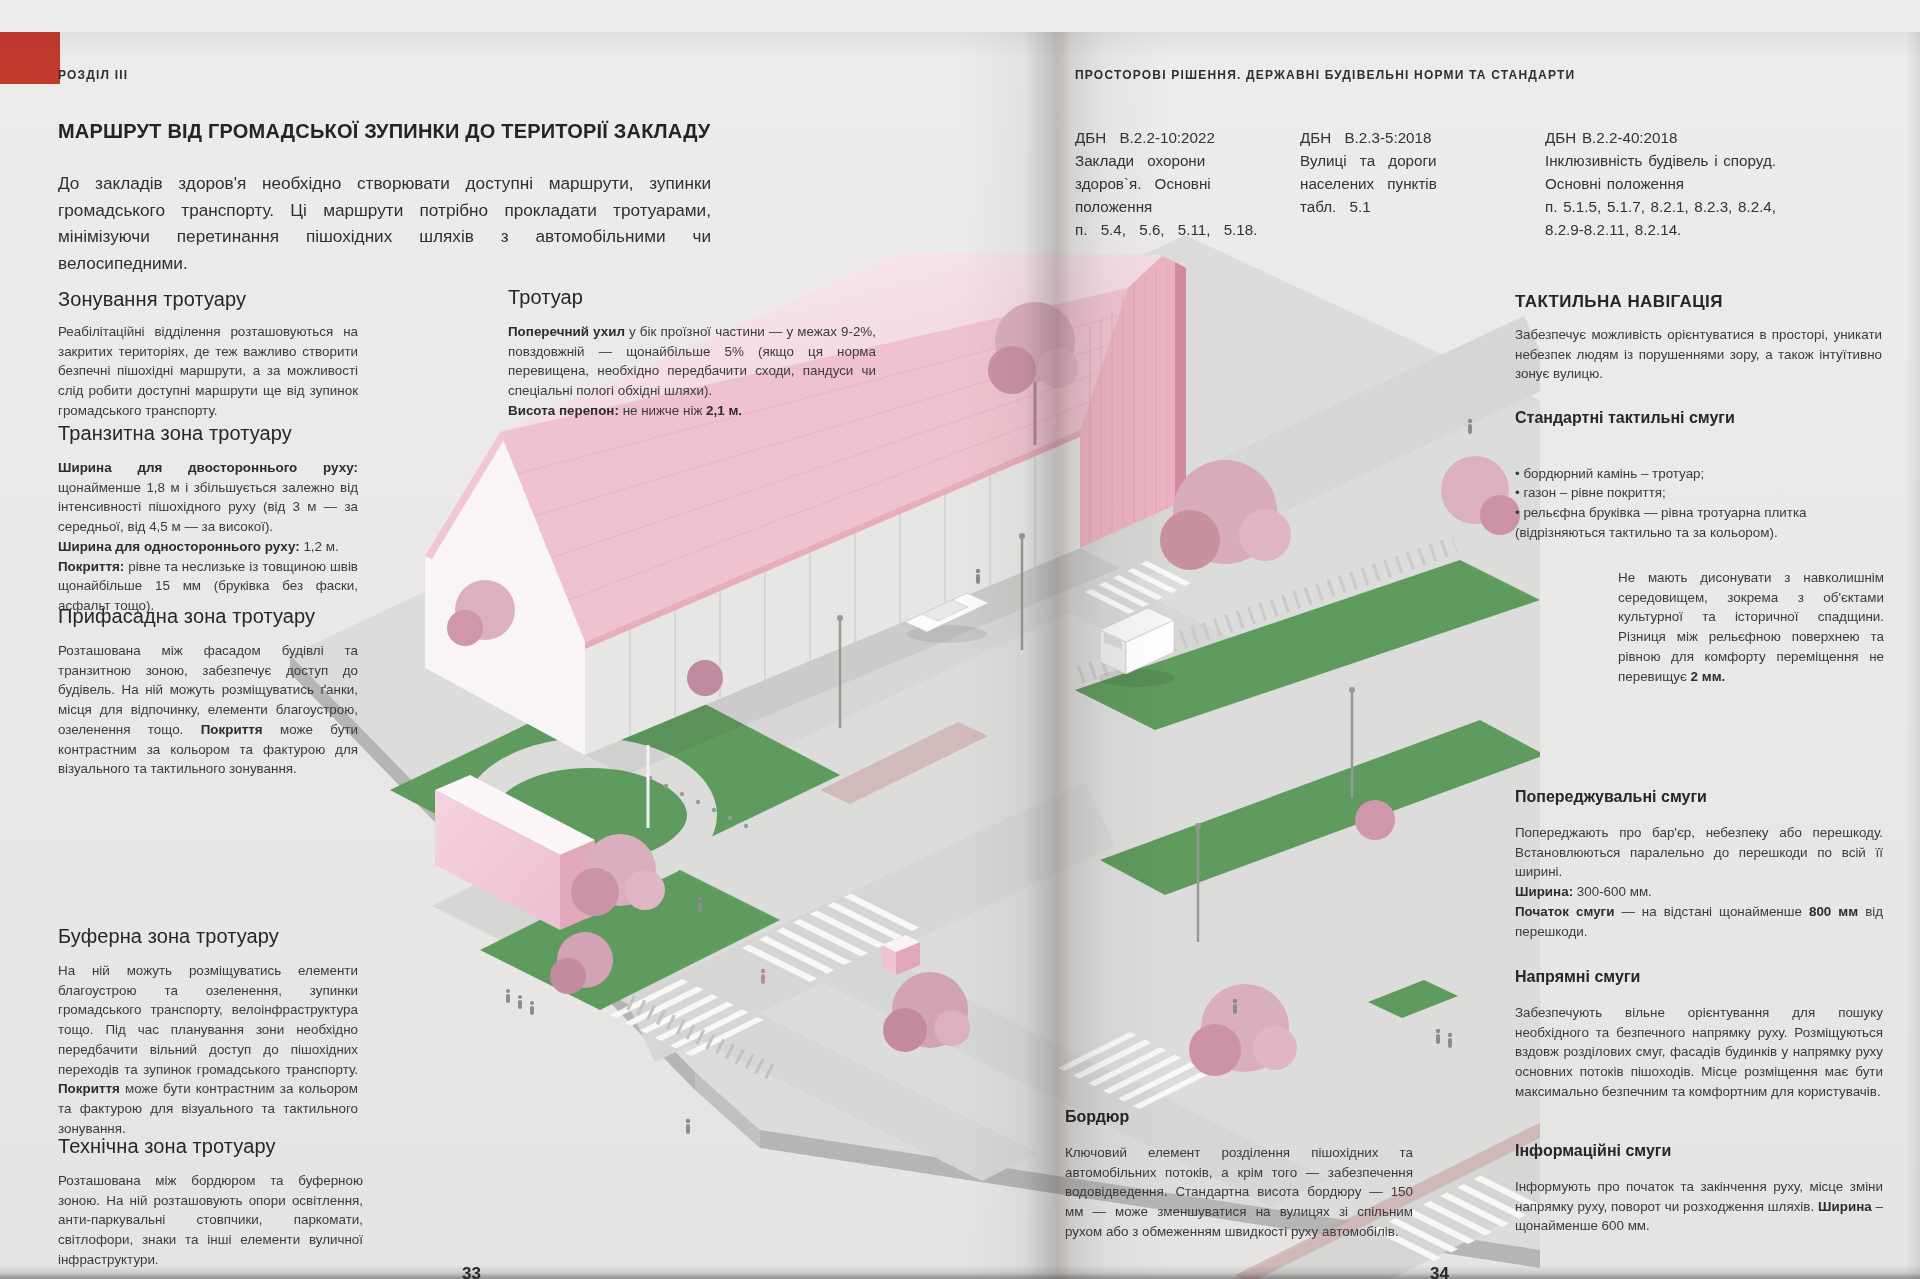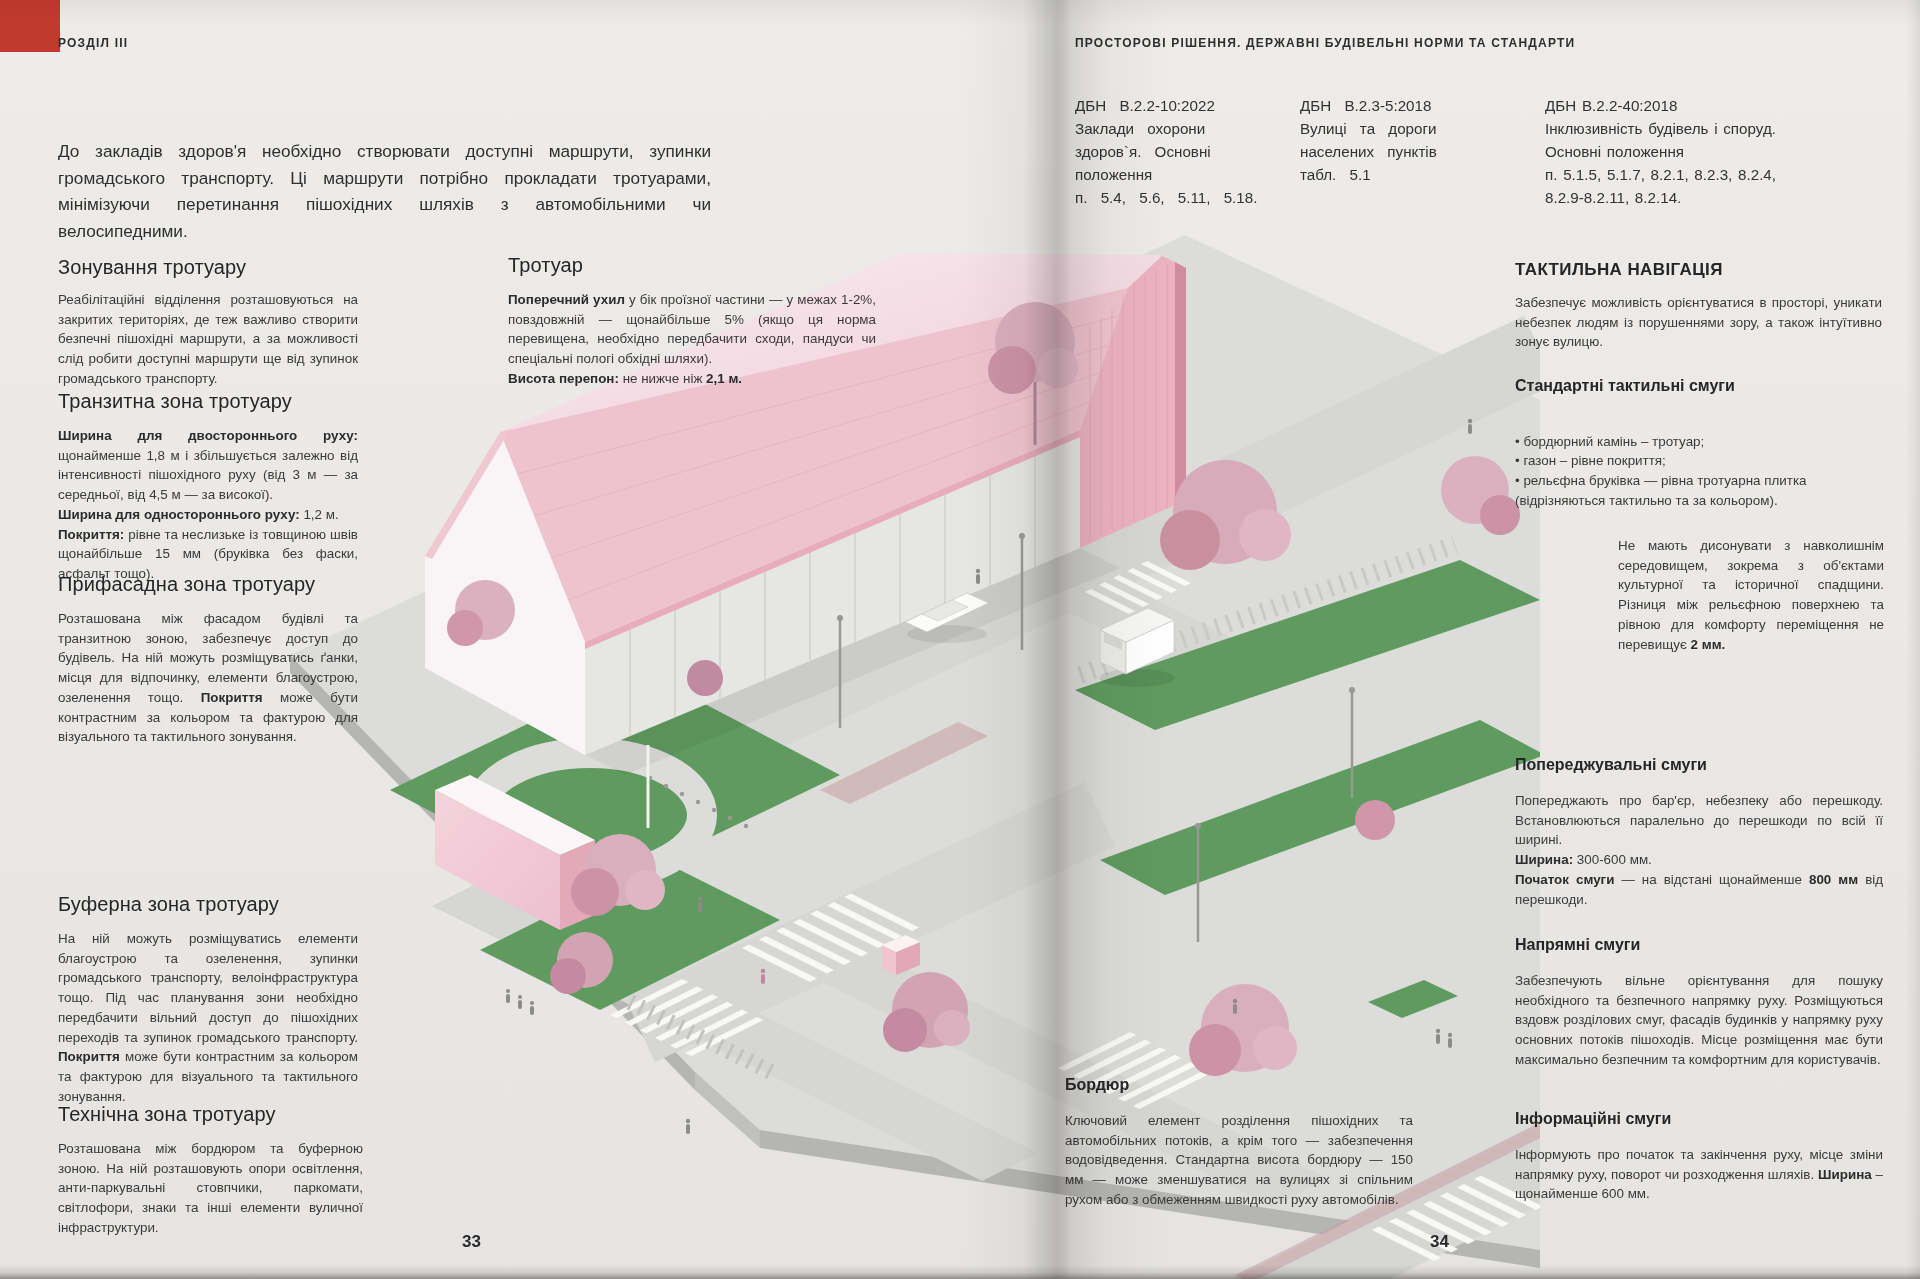--- a/index.html
+++ b/index.html
@@ -1,21 +1,21 @@
 <!DOCTYPE html>
 <html><head>
 <meta charset="utf-8">
 <style>
   html,body{margin:0;padding:0;background:#cfcecd;}
   #spread{
     position:relative;width:1920px;height:1279px;overflow:hidden;
     background:linear-gradient(180deg,#edecea 0%,#e9e8e6 55%,#e5e4e2 100%);
     font-family:"Liberation Sans","DejaVu Sans",sans-serif;color:#333;
   }
-  .abs{position:absolute;}
+  .abs{position:absolute;margin-top:32px;}
   .kicker{font-size:12px;font-weight:bold;letter-spacing:1.2px;color:#2e2e2e;white-space:nowrap;}
   .pagetitle{font-size:20px;font-weight:bold;letter-spacing:.2px;color:#242424;}
   .intro{font-size:17.2px;line-height:1.55;text-align:justify;color:#2f2f2f;}
   .h-big{font-size:20px;font-weight:normal;color:#262626;letter-spacing:.1px;white-space:nowrap;}
   .h-mid{font-size:16px;font-weight:bold;color:#262626;white-space:nowrap;}
   .h-caps{font-size:17px;font-weight:bold;color:#262626;letter-spacing:.4px;white-space:nowrap;}
   .body-sm{font-size:13.4px;line-height:1.47;text-align:justify;color:#3b3b3b;}
   .body-sm b{color:#2c2c2c;}
   .norm{font-size:15.2px;line-height:1.52;color:#333;}
   .ws-wide{word-spacing:9px;}
@@ -262,34 +262,35 @@
       </g>
       <g fill="#c287a0">
         <rect x="761" y="744" width="4" height="10" rx="2"></rect>
           <circle cx="763" cy="741" r="2.2"></circle>
       </g>
     </g>
   </svg>
 
   <div class="abs kicker txt" style="left:58px;top:36px">РОЗДІЛ III</div>
 
+  <div class="abs pagetitle txt" style="left:58px;top:88px;width:680px">МАРШРУТ ВІД ГРОМАДСЬКОЇ ЗУПИНКИ ДО ТЕРИТОРІЇ ЗАКЛАДУ</div>
 
   <div class="abs intro txt" style="left:58px;top:138px;width:653px">До закладів здоров'я необхідно створювати доступні маршрути, зупинки громадського транспорту. Ці маршрути потрібно прокладати тротуарами, мінімізуючи перетинання пішохідних шляхів з автомобільними чи велосипедними.</div>
 
   <div class="abs h-big txt" style="left:58px;top:256px">Зонування тротуару</div>
   <div class="abs body-sm txt" style="left:58px;top:290px;width:300px"><span>Реабілітаційні відділення розташовуються на закритих територіях, де теж важливо створити безпечні пішохідні маршрути, а за можливості слід робити доступні маршрути ще від зупинок громадського транспорту.</span></div>
 
   <div class="abs h-big txt" style="left:58px;top:390px">Транзитна зона тротуару</div>
   <div class="abs body-sm txt" style="left:58px;top:426px;width:300px"><b>Ширина для двостороннього руху:</b><span> щонайменше 1,8 м і збільшується залежно від інтенсивності пішохідного руху (від 3 м — за середньої, від 4,5 м — за високої).</span><br><b>Ширина для одностороннього руху:</b><span> 1,2 м.</span><br><b>Покриття:</b><span> рівне та неслизьке із товщиною швів щонайбільше 15 мм (бруківка без фаски, асфальт тощо).</span></div>
 
   <div class="abs h-big txt" style="left:58px;top:573px">Прифасадна зона тротуару</div>
   <div class="abs body-sm txt" style="left:58px;top:609px;width:300px"><span>Розташована між фасадом будівлі та транзитною зоною, забезпечує доступ до будівель. На ній можуть розміщуватись ґанки, місця для відпочинку, елементи благоустрою, озеленення тощо. </span><b>Покриття</b><span> може бути контрастним за кольором та фактурою для візуального та тактильного зонування.</span></div>
 
   <div class="abs h-big txt" style="left:508px;top:254px">Тротуар</div>
-  <div class="abs body-sm txt" style="left:508px;top:290px;width:368px"><b>Поперечний ухил</b><span> у бік проїзної частини — у межах 1-2%, повздовжній — щонайбільше 5% (якщо ця норма перевищена, необхідно передбачити сходи, пандуси чи спеціальні пологі обхідні шляхи).</span><br><b>Висота перепон:</b><span> не нижче ніж </span><b>2,1 м.</b></div>
+  <div class="abs body-sm txt" style="left:508px;top:290px;width:368px"><b>Поперечний ухил</b><span> у бік проїзної частини — у межах 9-2%, повздовжній — щонайбільше 5% (якщо ця норма перевищена, необхідно передбачити сходи, пандуси чи спеціальні пологі обхідні шляхи).</span><br><b>Висота перепон:</b><span> не нижче ніж </span><b>2,1 м.</b></div>
 
   <div class="abs h-big txt" style="left:58px;top:893px">Буферна зона тротуару</div>
   <div class="abs body-sm txt" style="left:58px;top:929px;width:300px"><span>На ній можуть розміщуватись елементи благоустрою та озеленення, зупинки громадського транспорту, велоінфраструктура тощо. Під час планування зони необхідно передбачити вільний доступ до пішохідних переходів та зупинок громадського транспорту. </span><b>Покриття</b><span> може бути контрастним за кольором та фактурою для візуального та тактильного зонування.</span></div>
 
   <div class="abs h-big txt" style="left:58px;top:1103px">Технічна зона тротуару</div>
   <div class="abs body-sm txt" style="left:58px;top:1139px;width:305px"><span>Розташована між бордюром та буферною зоною. На ній розташовують опори освітлення, анти-паркувальні стовпчики, паркомати, світлофори, знаки та інші елементи вуличної інфраструктури.</span></div>
 
   <div class="abs pagenum txt" style="left:462px;top:1232px">33</div>
 
   <div class="abs kicker txt" style="left:1075px;top:36px">ПРОСТОРОВІ РІШЕННЯ. ДЕРЖАВНІ БУДІВЕЛЬНІ НОРМИ ТА СТАНДАРТИ</div>

